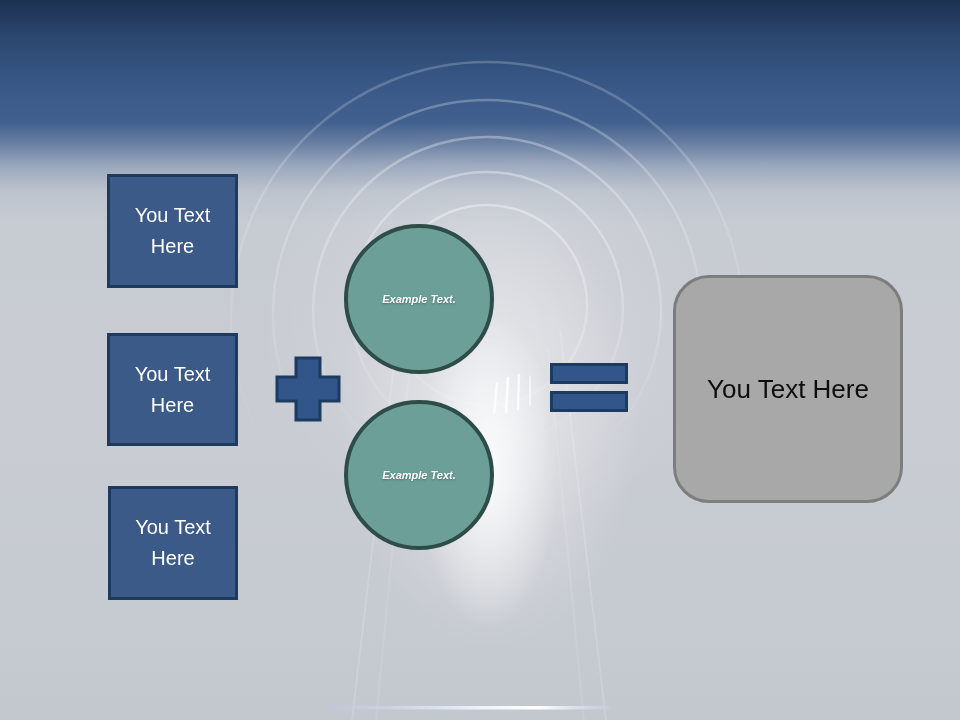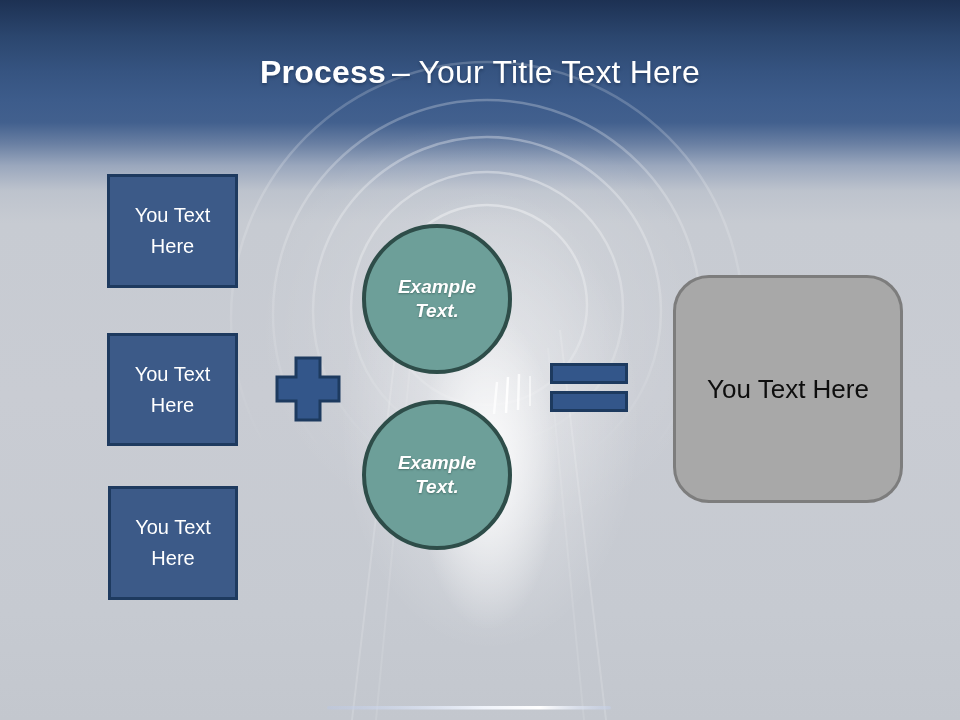--- a/index.html
+++ b/index.html
@@ -34,24 +34,24 @@
   .input-box.b2{top:333px;height:113px;}
   .input-box.b3{top:486px;left:108px;width:130px;}
   .plus-wrap{position:absolute;left:272px;top:353px;}
   .eq-bar{
     position:absolute;left:550px;width:78px;height:21px;
     background:#33568a;border:3px solid #1d3a5f;box-sizing:border-box;
   }
   .eq-bar.e1{top:363px;}
   .eq-bar.e2{top:391px;}
   .example-circle{
-    position:absolute;left:362px;width:150px;height:150px;border-radius:50%;
+    position:absolute;left:344px;width:150px;height:150px;border-radius:50%;
     background:#6d9f99;border:4px solid #2e4d49;box-sizing:border-box;
     display:flex;align-items:center;justify-content:center;text-align:center;
-    color:#ffffff;font-size:19px;font-weight:bold;font-style:italic;
+    color:#ffffff;font-size:11px;font-weight:bold;font-style:italic;
     line-height:24px;padding:0 26px;
     text-shadow:0 1px 2px rgba(30,60,55,0.45);
   }
   .example-circle.c1{top:224px;}
   .example-circle.c2{top:400px;}
   .result-box{
     position:absolute;left:673px;top:275px;width:230px;height:228px;
     background:#a8a8a8;border:3px solid #7d7d7d;border-radius:36px;
     box-sizing:border-box;display:flex;align-items:center;justify-content:center;
     color:#0e0e0e;font-size:26px;text-align:center;
@@ -101,23 +101,20 @@
       <line x1="560" y1="330" x2="606" y2="720" stroke-opacity="0.16" stroke-width="2"></line>
       <line x1="548" y1="348" x2="584" y2="720" stroke-opacity="0.11" stroke-width="2"></line>
       <line x1="497" y1="382" x2="494" y2="414" stroke-opacity="0.75" stroke-width="2.5"></line>
       <line x1="508" y1="377" x2="506" y2="413" stroke-opacity="0.9" stroke-width="2.5"></line>
       <line x1="519" y1="374" x2="518" y2="410" stroke-opacity="0.75" stroke-width="2.5"></line>
       <line x1="530" y1="376" x2="530" y2="406" stroke-opacity="0.55" stroke-width="2"></line>
     </g>
     <rect x="327" y="706" width="284" height="3.5" rx="1.75" fill="url(#bottomLine)"></rect>
   </svg>
 
-  <header class="page-title">
-    <span class="title-bold">Process</span><span class="title-rest">– Your Title Text Here</span>
-  </header>
 
   <div class="input-box b1">
     <span>You Text Here</span>
   </div>
   <div class="input-box b2">
     <span>You Text Here</span>
   </div>
   <div class="input-box b3">
     <span>You Text Here</span>
   </div>

